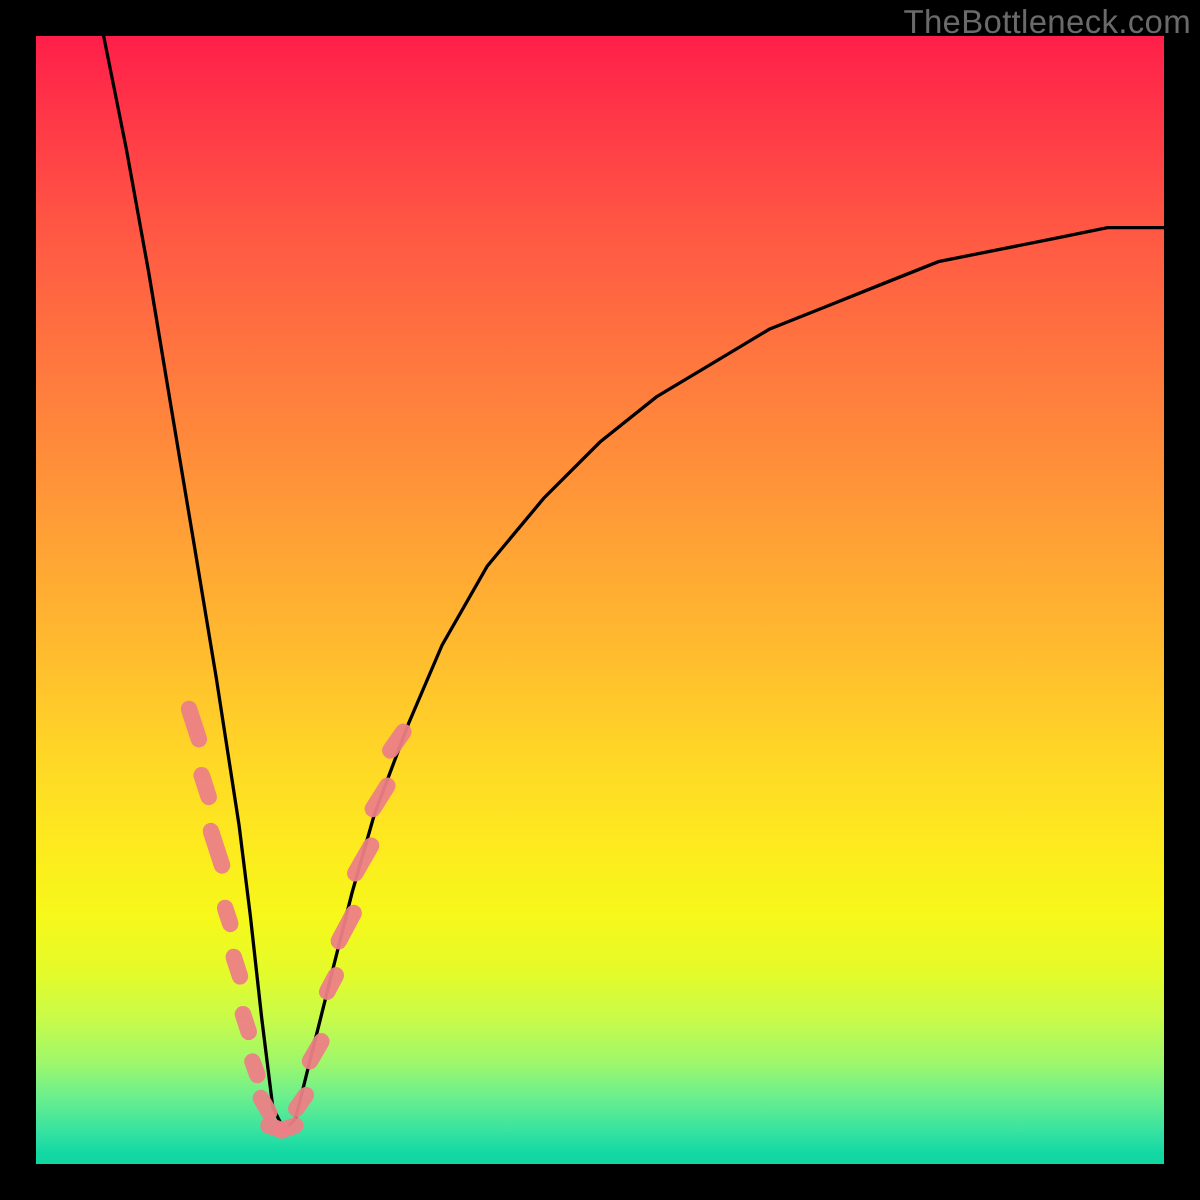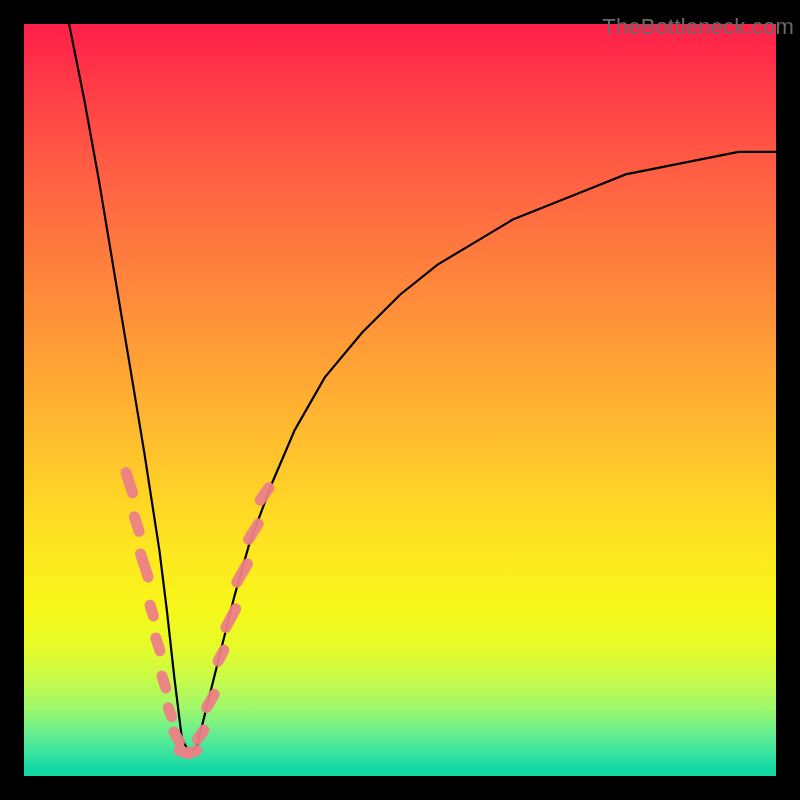--- a/index.html
+++ b/index.html
@@ -48,21 +48,20 @@
   }
   .watermark {
     position: absolute;
     top: 2px;
     right: 6px;
     color: #6a6a6a;
     font-size: 22px;
     font-weight: 500;
     letter-spacing: 0.2px;
     user-select: none;
-    margin-top: 12px;
   }
   svg.curve {
     position: absolute;
     top: 0;
     left: 0;
     width: 752px;
     height: 752px;
     overflow: visible;
   }
   .curve-path {

